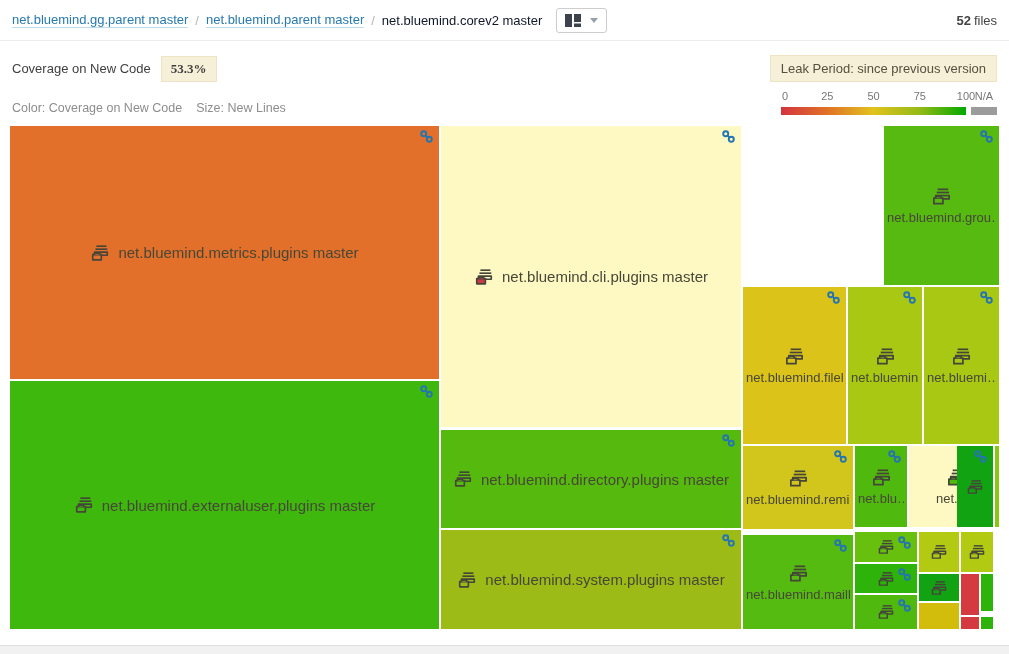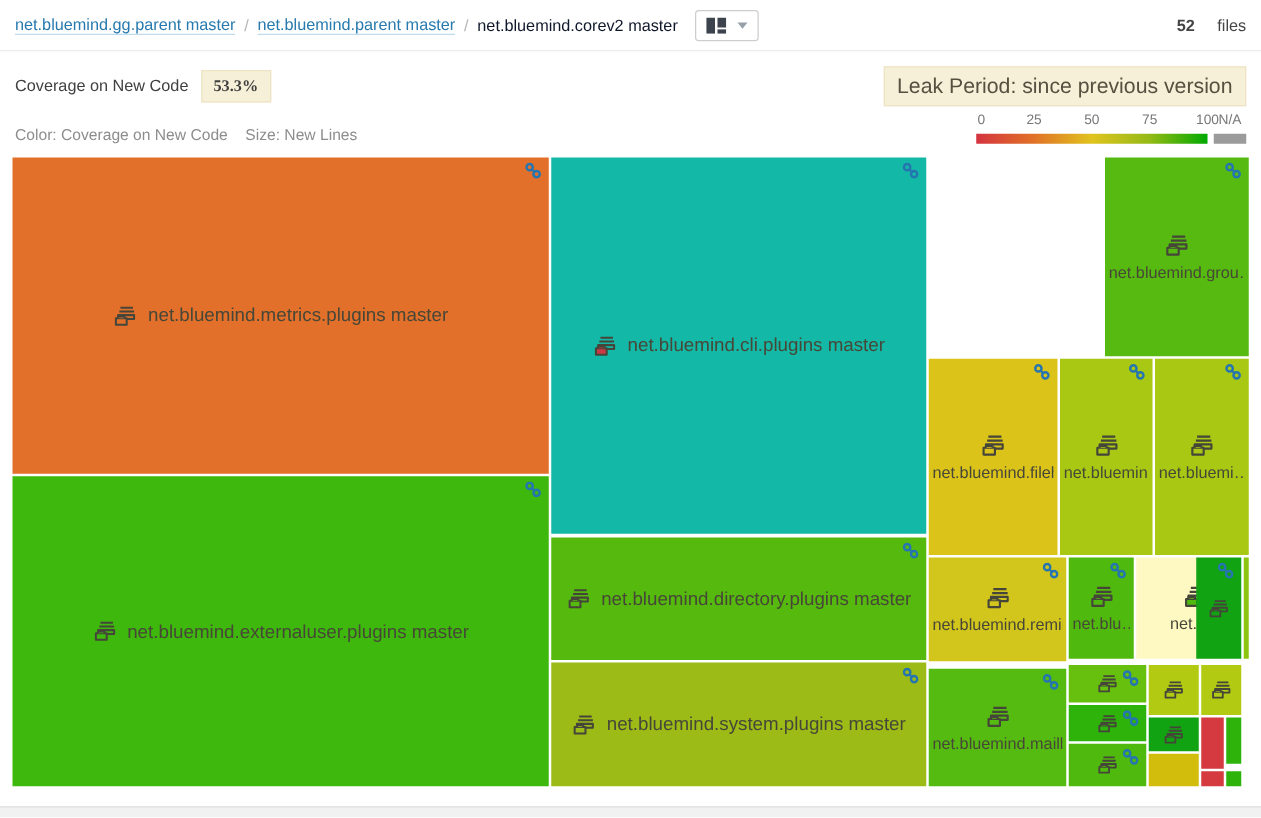--- a/index.html
+++ b/index.html
@@ -6,25 +6,25 @@
   body{font-family:"Liberation Sans","DejaVu Sans",sans-serif;}
   .page{width:1009px;height:654px;background:#fff;position:relative;overflow:hidden;color:#444;}
   .topbar{display:flex;align-items:center;height:40px;padding:0 12px;border-bottom:1px solid #ececec;}
   .crumbs{display:flex;align-items:flex-end;font-size:13px;white-space:nowrap;}
   .crumb-link{color:#2779ae;border-bottom:1px solid #bedcee;cursor:pointer;}
   .crumb-current{color:#0f172a;}
   .crumb-sep{color:#b5b5b5;margin:0 7px;}
   .view-btn{margin-left:14px;display:flex;align-items:center;gap:9px;background:#fff;border:1px solid #cdcdcd;border-radius:3px;padding:5px 8px;cursor:pointer;}
   .caret{width:0;height:0;border-left:4px solid transparent;border-right:4px solid transparent;border-top:5px solid #97a0a9;}
   .files{margin-left:auto;font-size:13px;color:#444;}
-  .files b{font-weight:bold;margin-right:18px;}
+  .files b{font-weight:bold;margin-right:3px;}
   .metric-row{display:flex;align-items:center;margin:14px 12px 0;height:27px;font-size:13px;}
   .metric-label{color:#404040;}
   .metric-badge{margin-left:10px;background:#f7f0d8;border:1px solid #eee4c3;padding:4px 9px;font-weight:bold;color:#3f3f3f;font-size:13px;font-family:Liberation Serif, serif;}
-  .leak-badge{margin-left:auto;background:#f7f0d8;border:1px solid #eee4c3;padding:5px 10px;color:#55503f;font-size:17px;}
+  .leak-badge{margin-left:auto;background:#f7f0d8;border:1px solid #eee4c3;padding:5px 10px;color:#55503f;font-size:13px;}
   .legend-row{position:relative;margin:6px 12px 0;height:30px;}
   .colorsize{position:absolute;left:0;bottom:3px;font-size:12.5px;color:#8d8d8d;}
   .colorsize span + span{margin-left:14px;}
   .legend{position:absolute;right:0;bottom:1px;width:216px;height:27px;}
   .legend .tick{position:absolute;top:0;font-size:11px;color:#777;transform:translateX(-50%);}
   .legend .tick.first{transform:none;}
   .legend .bar{position:absolute;bottom:2px;left:0;width:185px;height:8px;}
   .legend .na-box{position:absolute;bottom:2px;left:190px;width:26px;height:8px;}
   #treemap{position:relative;margin:8px 10px 0;height:503px;}
   .cell{position:absolute;overflow:hidden;cursor:pointer;}
@@ -123,21 +123,21 @@
               <path d="M7 3.5h11"></path>
               <path d="M6 6.8h13"></path>
               <path d="M5 10h14v3.5H5z"></path>
               <rect x="3" y="12.8" width="9.5" height="5.7" fill="#3eb80c"></rect>
               <path d="M5 12.8v-1.6h5.5v1.6" fill="#3eb80c"></path>
             </g>
           </svg>
           <span class="lbl lbl-big">net.bluemind.externaluser.plugins master</span>
         </div>
       </div>
-      <div class="cell" style="left: 431px; top: 0px; width: 300px; height: 301px; background: #14b8a6;">
+      <div class="cell" style="left: 431px; top: 0px; width: 300px; height: 301px; background: #fef9c3;">
         <svg class="lnk" width="13" height="13" viewBox="0 0 14 14">
           <g fill="none" stroke="#2575b0" stroke-width="2.1">
             <circle cx="4" cy="4" r="2.7"></circle>
             <circle cx="10" cy="10" r="2.7"></circle>
             <path d="M5.6 5.6l2.8 2.8"></path>
           </g>
         </svg>
         <div class="content-inline">
           <svg class="proj" width="20" height="20" viewBox="0 0 22 22">
             <g fill="none" stroke="#45453a" stroke-width="1.8" stroke-linejoin="round">

